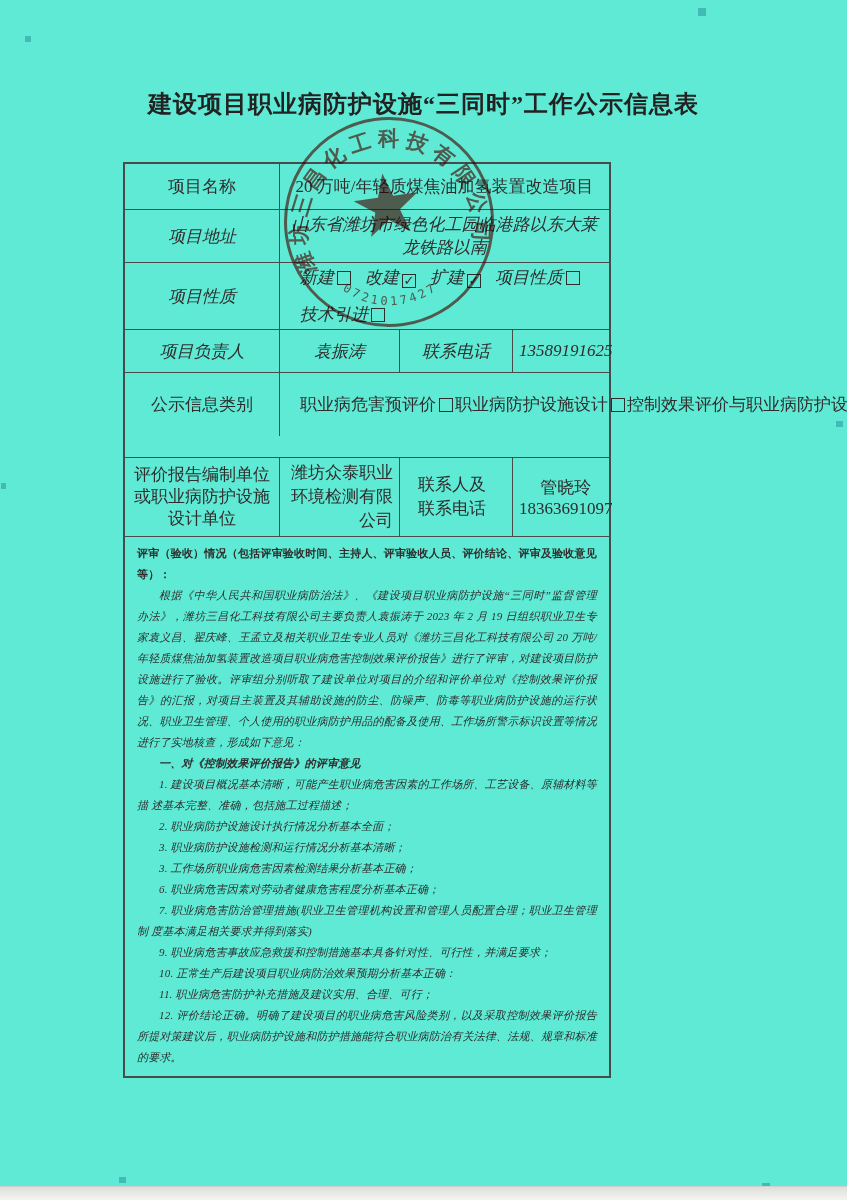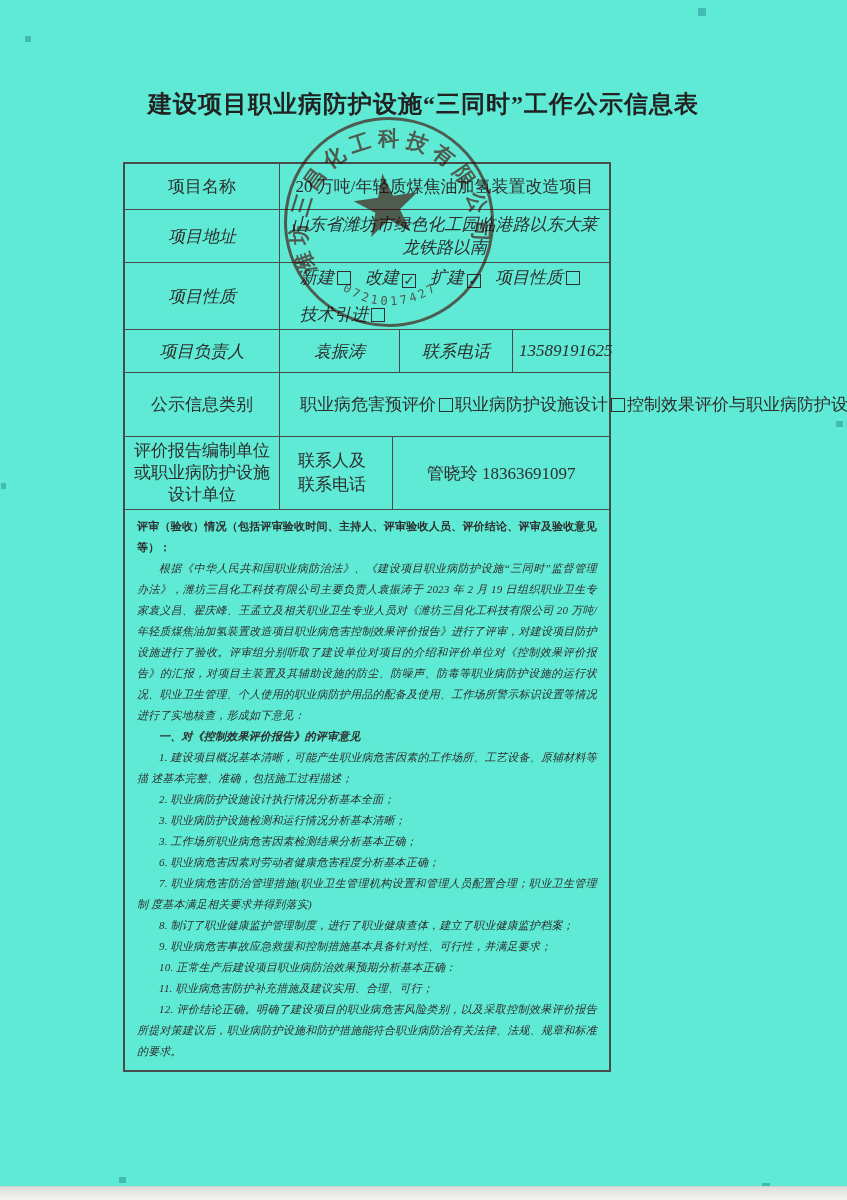--- a/index.html
+++ b/index.html
@@ -24,21 +24,21 @@
   .row { display:flex; border-top:1.6px solid #4a4a4a; }
   .row:first-child { border-top:none; }
   .cell { border-left:1.6px solid #4a4a4a; display:flex; align-items:center; justify-content:center; text-align:center; padding:3px 6px; }
   .cell:first-child { border-left:none; }
   .c1 { width:154px; flex:none; }
   .c2 { width:120px; flex:none;text-align:right; }
   .c3 { width:113px; flex:none; }
   .c4 { flex:1; }
   .span3 { flex:1; }
   .h45 { min-height:45px; } .h43 { min-height:43px;font-style:italic; }
-  .h64 { min-height:64px; } .h72 { min-height:72px; }
+  .h64 { min-height:64px; } .h72 { min-height:72px;margin-top:21px; }
   .left { justify-content:flex-start; text-align:left; }
   .opts { display:flex; gap:14px; flex-wrap:wrap; padding-left:14px; }
   .opt { white-space:nowrap; }
   .box {
     display:inline-block; width:14px; height:14px; border:1.7px solid #2e2e2e;
     vertical-align:-2px; margin-left:3px; line-height:11px; text-align:center;
     font-size:13px; font-weight:bold; font-family:"DejaVu Sans",sans-serif;
   }
   .cat-lines { display:flex; align-items:flex-start; gap:2px; padding-left:14px; line-height:21px; }
   .narrow { display:inline-block; width:76px; text-align:left; }
@@ -116,38 +116,38 @@
         <div class="cat-lines">
           <span class="opt"><span>职业病危害预评价</span><span class="box"></span></span>
           <span class="opt"><span>职业病防护设施设计</span><span class="box"></span></span>
           <span class="opt"><span>控制效果评价与职业病防护设施验收</span><span class="box checked">✓</span></span>
         </div>
       </div>
     </div>
 
     <div class="row h72">
       <div class="cell c1" style="line-height:22px;">评价报告编制单位或职业病防护设施设计单位</div>
+      <div class="cell c2" style="line-height:24px;">潍坊众泰职业环境检测有限公司</div>
       <div class="cell c3" style="line-height:24px;">
           <span class="narrow">联系人及联系电话</span>
         </div>
       <div class="cell c4">管晓玲 18363691097</div>
     </div>
 
     <div class="row">
       <div class="cell review-cell">
         <p class="b">评审（验收）情况（包括评审验收时间、主持人、评审验收人员、评价结论、评审及验收意见等）：</p>
         <p class="ind">根据《中华人民共和国职业病防治法》、《建设项目职业病防护设施“三同时”监督管理办法》，潍坊三昌化工科技有限公司主要负责人袁振涛于 2023 年 2 月 19 日组织职业卫生专家袁义昌、翟庆峰、王孟立及相关职业卫生专业人员对《潍坊三昌化工科技有限公司 20 万吨/年轻质煤焦油加氢装置改造项目职业病危害控制效果评价报告》进行了评审，对建设项目防护设施进行了验收。评审组分别听取了建设单位对项目的介绍和评价单位对《控制效果评价报告》的汇报，对项目主装置及其辅助设施的防尘、防噪声、防毒等职业病防护设施的运行状况、职业卫生管理、个人使用的职业病防护用品的配备及使用、工作场所警示标识设置等情况进行了实地核查，形成如下意见：</p>
         <p class="b ind">一、对《控制效果评价报告》的评审意见</p>
         <p class="ind">1. 建设项目概况基本清晰，可能产生职业病危害因素的工作场所、工艺设备、原辅材料等描 述基本完整、准确，包括施工过程描述；</p>
         <p class="ind">2. 职业病防护设施设计执行情况分析基本全面；</p>
         <p class="ind">3. 职业病防护设施检测和运行情况分析基本清晰；</p>
         <p class="ind">3. 工作场所职业病危害因素检测结果分析基本正确；</p>
         <p class="ind">6. 职业病危害因素对劳动者健康危害程度分析基本正确；</p>
         <p class="ind">7. 职业病危害防治管理措施(职业卫生管理机构设置和管理人员配置合理；职业卫生管理制 度基本满足相关要求并得到落实)</p>
-        <p class="ind">8. 制订了职业健康监护管理制度，进行了职业健康查体，建立了职业健康监护档案；</p>
         <p class="ind">9. 职业病危害事故应急救援和控制措施基本具备针对性、可行性，并满足要求；</p>
         <p class="ind">10. 正常生产后建设项目职业病防治效果预期分析基本正确：</p>
         <p class="ind">11. 职业病危害防护补充措施及建议实用、合理、可行；</p>
         <p class="ind">12. 评价结论正确。明确了建设项目的职业病危害风险类别，以及采取控制效果评价报告所提对策建议后，职业病防护设施和防护措施能符合职业病防治有关法律、法规、规章和标准的要求。</p>
       </div>
     </div>
 
   </div>
 
   <div class="stamp">

